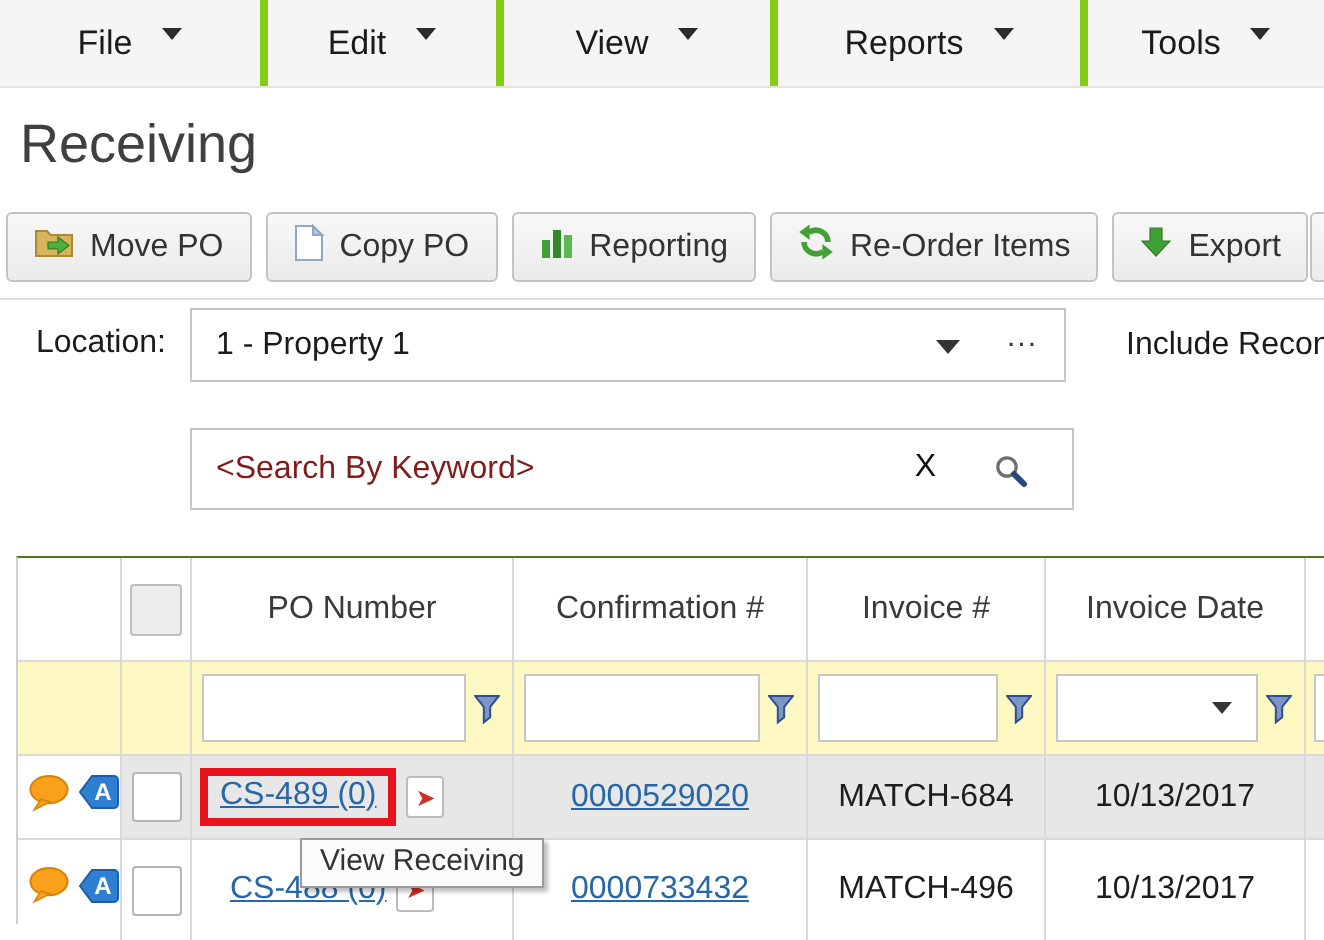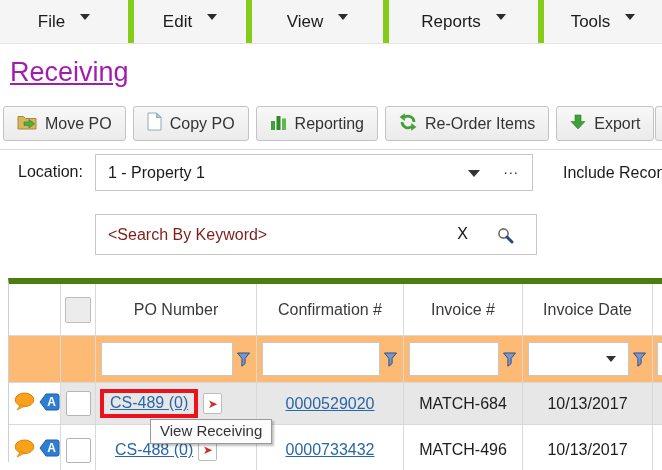--- a/index.html
+++ b/index.html
@@ -1,26 +1,26 @@
 <!DOCTYPE html>
 <html><head>
 <meta charset="utf-8">
 <style>
   * { margin:0; padding:0; box-sizing:border-box; }
   html,body { width:662px; height:470px; background:#fff; font-family:"Liberation Sans",sans-serif; overflow:hidden; }
   #app { position:relative; width:662px; height:470px; background:#fff; }
 
   
   .menubar { position:absolute; top:0; left:0; width:662px; height:44px; background:#f5f5f5; border-bottom:1px solid #e3e3e3; display:flex; }
-  .menu-item { display:flex; align-items:center; justify-content:center; gap:15px; border-right:6px solid #84cc16; font-size:17px; color:#1b1b1b; cursor:default; }
+  .menu-item { display:flex; align-items:center; justify-content:center; gap:15px; border-right:4px solid #84cc16; font-size:17px; color:#1b1b1b; cursor:default; }
   .menu-item:last-child { border-right:none; flex:1; }
   .m-caret { width:0; height:0; border-left:5px solid transparent; border-right:5px solid transparent; border-top:6px solid #2b2b2b; transform:translateY(-5px); }
 
   
-  .page-title { position:absolute; top:57px; left:10px; font-size:27px; color:#a21caf;text-decoration:underline; }
+  .page-title { position:absolute; top:57px; left:10px; font-size:27px; color:#404040; }
 
   
   .toolbar { position:absolute; top:106px; left:3px; display:flex; gap:7px; }
   .tb-btn { height:35px; border:1px solid #c3c3c3; border-radius:3px; background:linear-gradient(#f8f8f8,#ebebeb); display:flex; align-items:center; gap:8px; padding:0 13px; font-size:16px; color:#333; white-space:nowrap; }
   .tb-btn svg { flex:none; }
   .tb-partial { position:absolute; top:106px; left:655px; width:12px; height:35px; border:1px solid #c3c3c3; border-radius:3px 0 0 3px; background:linear-gradient(#f8f8f8,#ebebeb); }
   .sep { position:absolute; top:149px; left:0; width:662px; border-top:1px solid #dedede; }
 
   
   .loc-label { position:absolute; top:163px; left:18px; font-size:16px; color:#1b1b1b; }
@@ -28,21 +28,21 @@
   .dd-caret { position:absolute; right:52px; top:15px; width:0; height:0; border-left:6px solid transparent; border-right:6px solid transparent; border-top:7px solid #333; }
   .dd-dots { position:absolute; right:13px; top:5px; font-size:15px; color:#333; letter-spacing:1px; }
   .include-label { position:absolute; top:164px; left:563px; font-size:16px; color:#1b1b1b; white-space:nowrap; }
 
   .search-box { position:absolute; top:214px; left:95px; width:442px; height:41px; border:1px solid #c6c6c6; background:#fff; display:flex; align-items:center; }
   .search-ph { font-size:16px; color:#7f1d1d; padding-left:12px; }
   .search-clear { position:absolute; right:68px; top:10px; font-size:16px; color:#111; }
   .search-mag { position:absolute; right:22px; top:12px; }
 
   
-  .grid { position:absolute; top:278px; left:8px; width:654px; height:184px; border-top:6px solid #4d7c0f; border-left:1px solid #cfcfcf; background:#fdba74; }
+  .grid { position:absolute; top:278px; left:8px; width:654px; height:184px; border-top:1px solid #4d7c0f; border-left:1px solid #cfcfcf; background:#fef9c3; }
   .g-row { display:flex; width:100%; border-bottom:1px solid #d9d9d9; }
   .g-cell { border-right:1px solid #d9d9d9; display:flex; align-items:center; justify-content:center; overflow:hidden; }
   .c-ico  { width:52px; flex:none; }
   .c-chk  { width:35px; flex:none; }
   .c-po   { width:161px; flex:none; }
   .c-conf { width:147px; flex:none; }
   .c-inv  { width:119px; flex:none; }
   .c-date { width:130px; flex:none; }
   .c-part { flex:1; border-right:none; }
 

